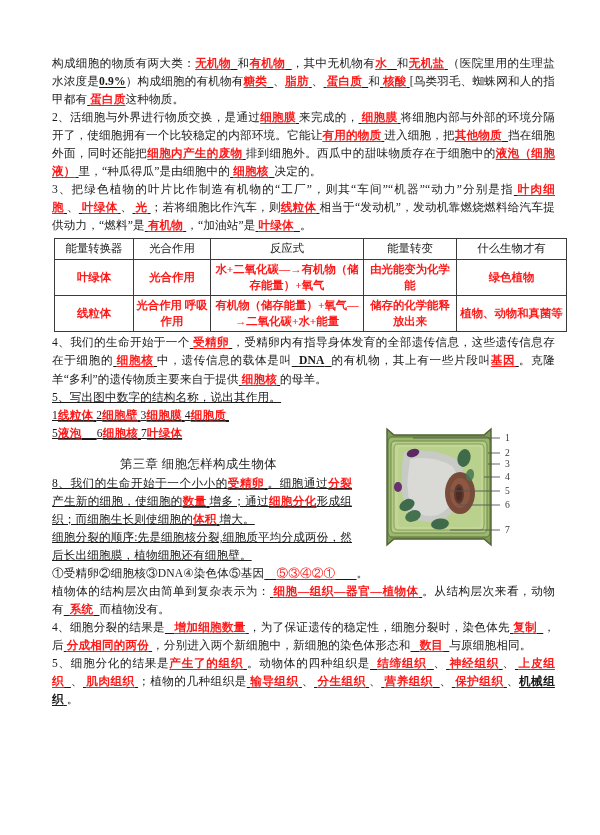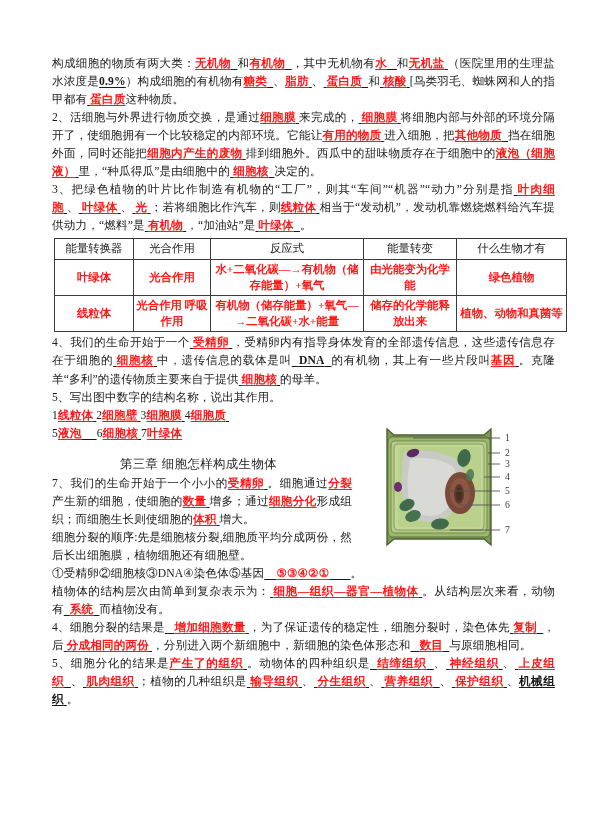--- a/index.html
+++ b/index.html
@@ -34,21 +34,21 @@
   .ansk{
     color:#1a1a1a;
     font-weight:bold;
     text-decoration:underline;
     text-underline-offset:1.5px;
   }
   .blank{
     text-decoration:underline;
     text-underline-offset:1.5px;
   }
-  .ansplain{color:#ff1a1a;font-weight:bold;}
+  .ansplain{color:#ff1a1a;font-weight:normal;}
 
   
   table.enz{
     border-collapse:collapse;
     width:497px;
     margin:3px 0 2px 2px;
     table-layout:fixed;
   }
   table.enz td{
     border:1px solid #3b3b3b;
@@ -66,21 +66,21 @@
   .chapter{
     text-align:center;
     font-size:12.4px;
     font-weight:normal;
     margin:13px 0 2px 0;
     letter-spacing:0.4px;
     padding-right:210px;
   }
 
   
-  .narrow{width:300px;}
+  .narrow{width:300px;text-decoration:underline;}
 
   
   .figwrap{
     position:absolute;
     left:378px;top:421px;
     width:175px;height:132px;
   }
   .cellimg{
     position:absolute;left:2px;top:4px;
     width:118px;height:124px;
@@ -195,21 +195,21 @@
     <span class="lbl" style="left:127px;top:37px;">3</span>
     <span class="lbl" style="left:127px;top:50px;">4</span>
     <span class="lbl" style="left:127px;top:64px;">5</span>
     <span class="lbl" style="left:127px;top:78px;">6</span>
     <span class="lbl" style="left:127px;top:103px;">7</span>
   </div>
 
   <div class="chapter">第三章 细胞怎样构成生物体</div>
 
   <p class="para narrow">
-    <span>7、我们的生命开始于一个小小的</span><span class="ans">受精卵</span><span class="blank">&nbsp;</span><span>。细胞通过</span><span class="ans">分裂</span><span>产生新的细胞，使细胞的</span><span class="ans">数量</span><span class="blank">&nbsp;</span><span>增多；通过</span><span class="ans">细胞分化</span><span>形成组织；而细胞生长则使细胞的</span><span class="ans">体积</span><span class="blank">&nbsp;</span><span>增大。</span>
+    <span>8、我们的生命开始于一个小小的</span><span class="ans">受精卵</span><span class="blank">&nbsp;</span><span>。细胞通过</span><span class="ans">分裂</span><span>产生新的细胞，使细胞的</span><span class="ans">数量</span><span class="blank">&nbsp;</span><span>增多；通过</span><span class="ans">细胞分化</span><span>形成组织；而细胞生长则使细胞的</span><span class="ans">体积</span><span class="blank">&nbsp;</span><span>增大。</span>
   </p>
 
   <p class="para narrow">
     <span>细胞分裂的顺序:先是细胞核分裂,细胞质平均分成两份，然后长出细胞膜，植物细胞还有细胞壁。</span>
   </p>
 
   <p class="para">
     <span>①受精卵②细胞核③DNA④染色体⑤基因</span><span class="blank">&nbsp;&nbsp;&nbsp;&nbsp;</span><span class="ansplain blank">⑤③④②①</span><span class="blank">&nbsp;&nbsp;&nbsp;&nbsp;&nbsp;&nbsp;&nbsp;</span><span>。</span>
   </p>
 

